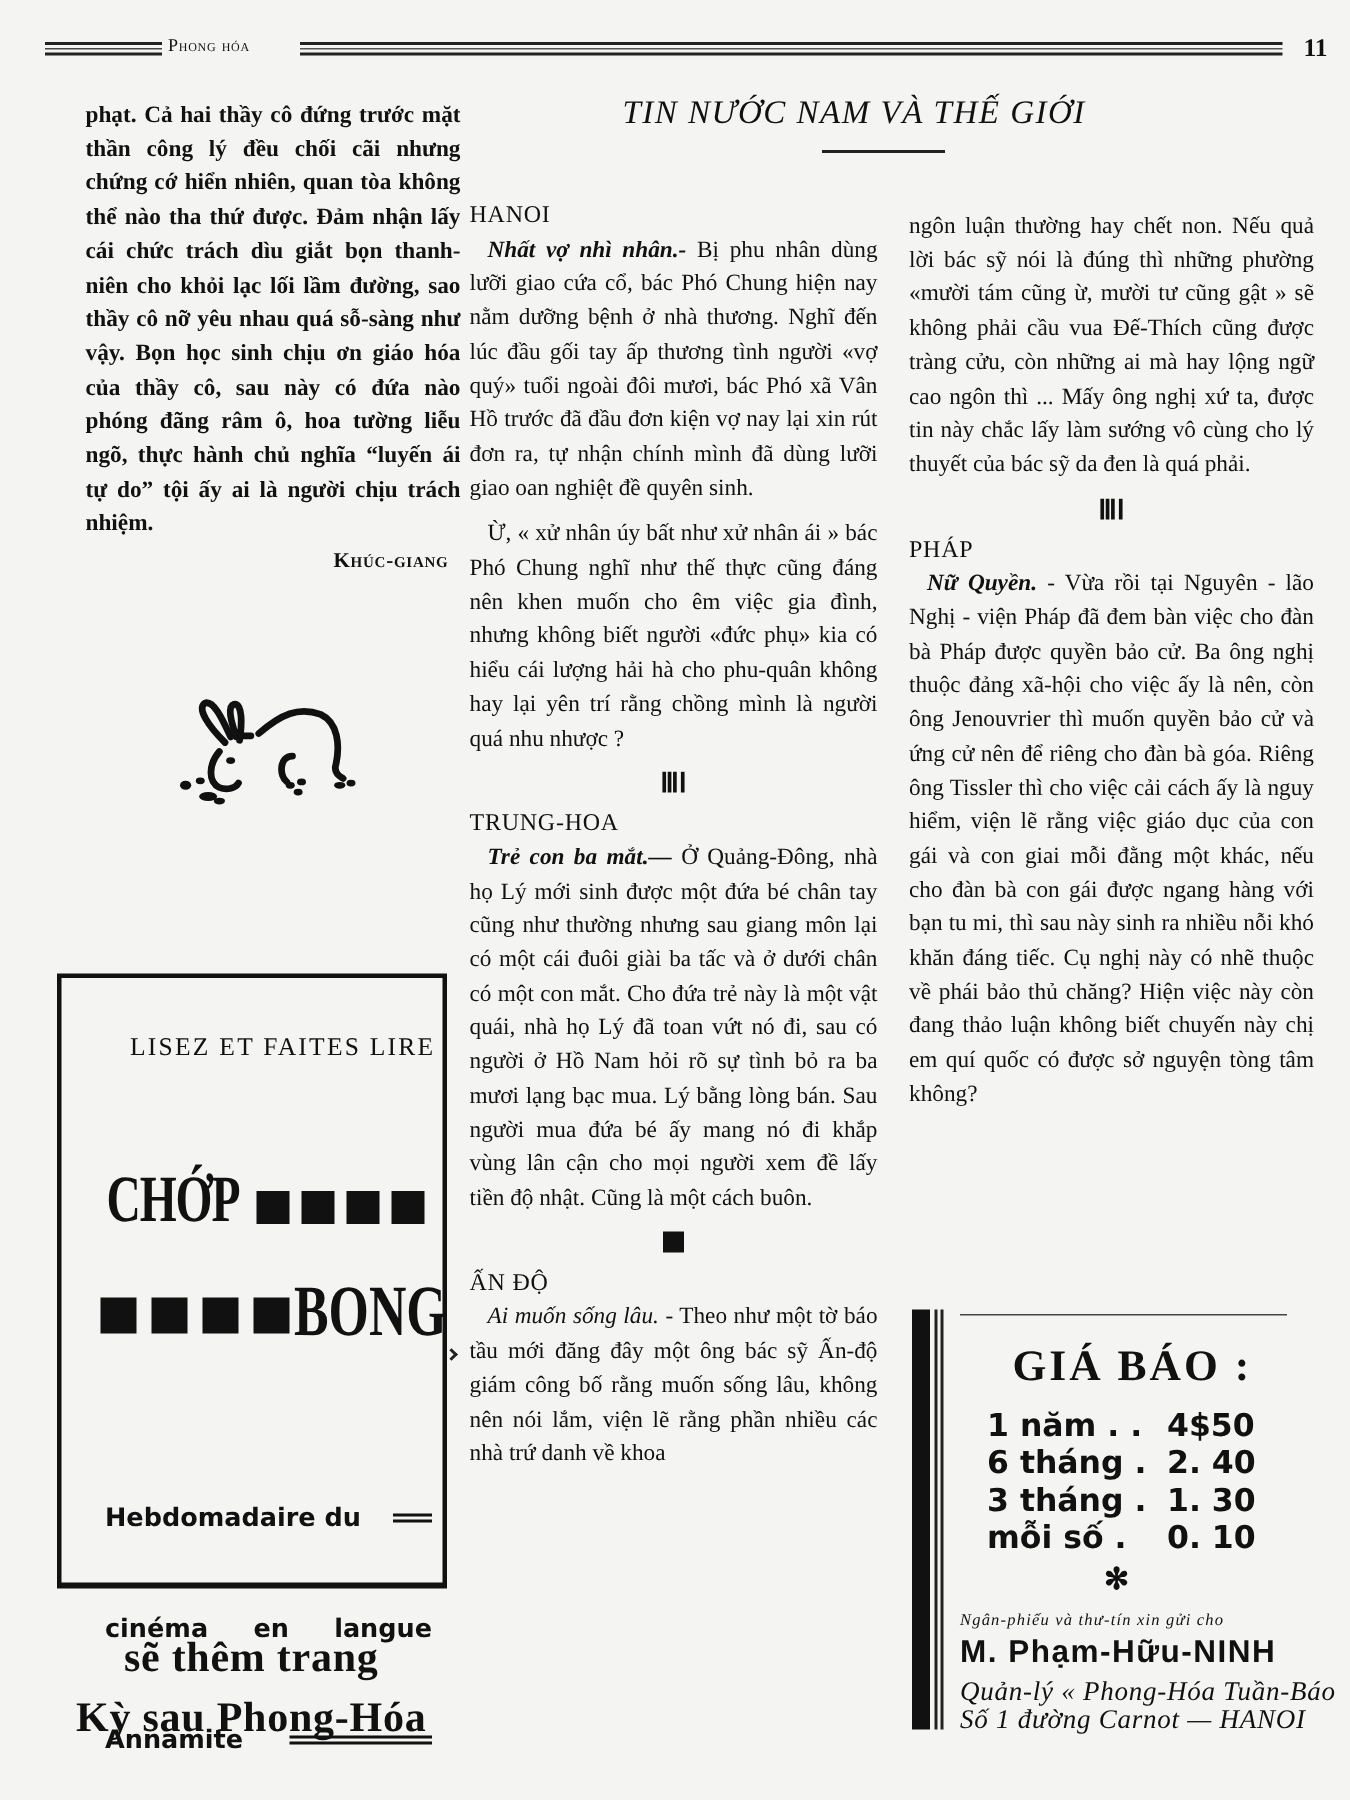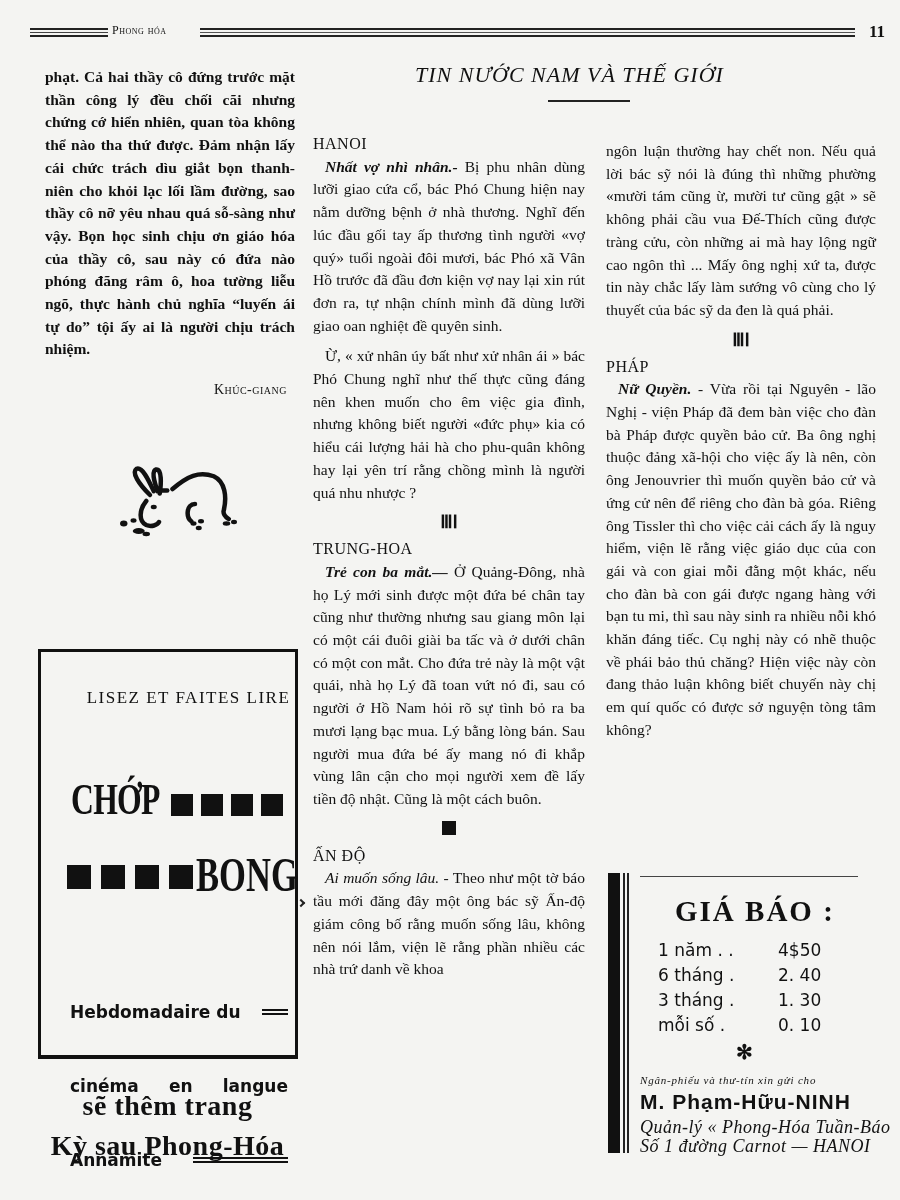--- a/index.html
+++ b/index.html
@@ -15,28 +15,28 @@
     .rule-right::after { content: ""; position: absolute; left: 0; right: 0; top: 2px; height: 1px; background: #555; }
     .page-num { position: absolute; right: 0; top: 0; font-size: 17px; font-weight: bold; font-family: "Liberation Serif", serif; }
 
     
     .section-title { position: absolute; top: 62px; left: 415px; width: 350px; font-family: "Liberation Serif", serif; font-style: italic; font-size: 22px; letter-spacing: 1px; }
     .section-underline { position: absolute; top: 100px; left: 548px; width: 82px; height: 2px; background: #222; }
 
     
     .col { position: absolute; font-family: "Liberation Serif", serif; font-size: 15.5px; line-height: 22.7px; text-align: justify; }
     .col p { margin: 0; }
-    .col-left { left: 45px; top: 66px; width: 250px; }
+    .col-left { left: 57px; top: 66px; width: 250px; }
     .col-mid { left: 313px; top: 133px; width: 272px; }
     .col-right { left: 606px; top: 140px; width: 270px; }
 
     .indent { text-indent: 12px; }
     .headline { font-size: 16px; letter-spacing: 0.5px; }
     .lead { font-style: italic; font-weight: bold; }
-    .byline { text-align: right; font-variant: small-caps; font-weight: normal; font-size: 14px; margin-top: 18px; padding-right: 8px; letter-spacing: 0.5px; }
+    .byline { text-align: right; font-variant: small-caps; font-weight: bold; font-size: 14px; margin-top: 3px; padding-right: 8px; letter-spacing: 0.5px; }
     .bold { font-weight: bold; }
 
     .divider-icon { text-align: center; margin: 8px 0 6px; font-size: 18px; line-height: 20px; font-weight: bold; }
     .square { display: inline-block; width: 14px; height: 14px; background: #111; }
 
     
     .rabbit { position: absolute; left: 95px; top: 450px; width: 170px; height: 90px; }
 
     
     .ad-box { position: absolute; left: 38px; top: 649px; width: 260px; height: 410px; border-left: 3px solid #111; border-right: 3px solid #111; border-top: 3px solid #111; border-bottom: 4px solid #111; }
@@ -54,21 +54,21 @@
 
     .next-issue { position: absolute; top: 1086px; left: 30px; width: 275px; text-align: center; font-family: "Liberation Serif", serif; font-weight: bold; font-size: 28px; line-height: 40px; letter-spacing: 0.5px; }
 
     
     .price-bar { position: absolute; left: 608px; top: 873px; width: 22px; height: 280px; }
     .price-bar .thick { position: absolute; left: 0; top: 0; width: 12px; height: 100%; background: #111; }
     .price-bar .thin1 { position: absolute; left: 15px; top: 0; width: 1.5px; height: 100%; background: #222; }
     .price-bar .thin2 { position: absolute; left: 19px; top: 0; width: 1.5px; height: 100%; background: #222; }
     .price-top-rule { position: absolute; left: 640px; top: 876px; width: 218px; height: 1px; background: #444; }
     .price-title { position: absolute; top: 895px; left: 675px; font-family: "Liberation Serif", serif; font-weight: bold; font-size: 29px; letter-spacing: 2px; }
-    .price-table { position: absolute; top: 938px; left: 658px; width: 190px; font-family: "DejaVu Sans", sans-serif; font-weight: normal; font-size: 17px; line-height: 25px; }
+    .price-table { position: absolute; top: 938px; left: 658px; width: 190px; font-family: "DejaVu Sans", sans-serif; font-weight: bold; font-size: 21px; line-height: 25px; }
     .price-row { display: flex; }
     .price-row .pl { width: 120px; }
     .price-row .pv { flex: 1; }
     .star { position: absolute; top: 1040px; left: 736px; font-size: 20px; font-weight: bold; }
     .price-note { position: absolute; top: 1074px; left: 640px; font-family: "Liberation Serif", serif; font-style: italic; font-size: 11px; letter-spacing: 0.8px; }
     .price-name { position: absolute; top: 1090px; left: 640px; font-family: Liberation Sans, sans-serif; font-weight: bold; font-size: 21px; letter-spacing: 1px; }
     .price-addr { position: absolute; top: 1118px; left: 640px; font-family: "Liberation Serif", serif; font-style: italic; font-size: 18px; line-height: 19px; letter-spacing: 0.5px; }
 
     .edge-mark { position: absolute; left: 298px; top: 900px; width: 6px; height: 6px; border-right: 2px solid #222; border-top: 2px solid #222; transform: rotate(45deg); }
   </style>

